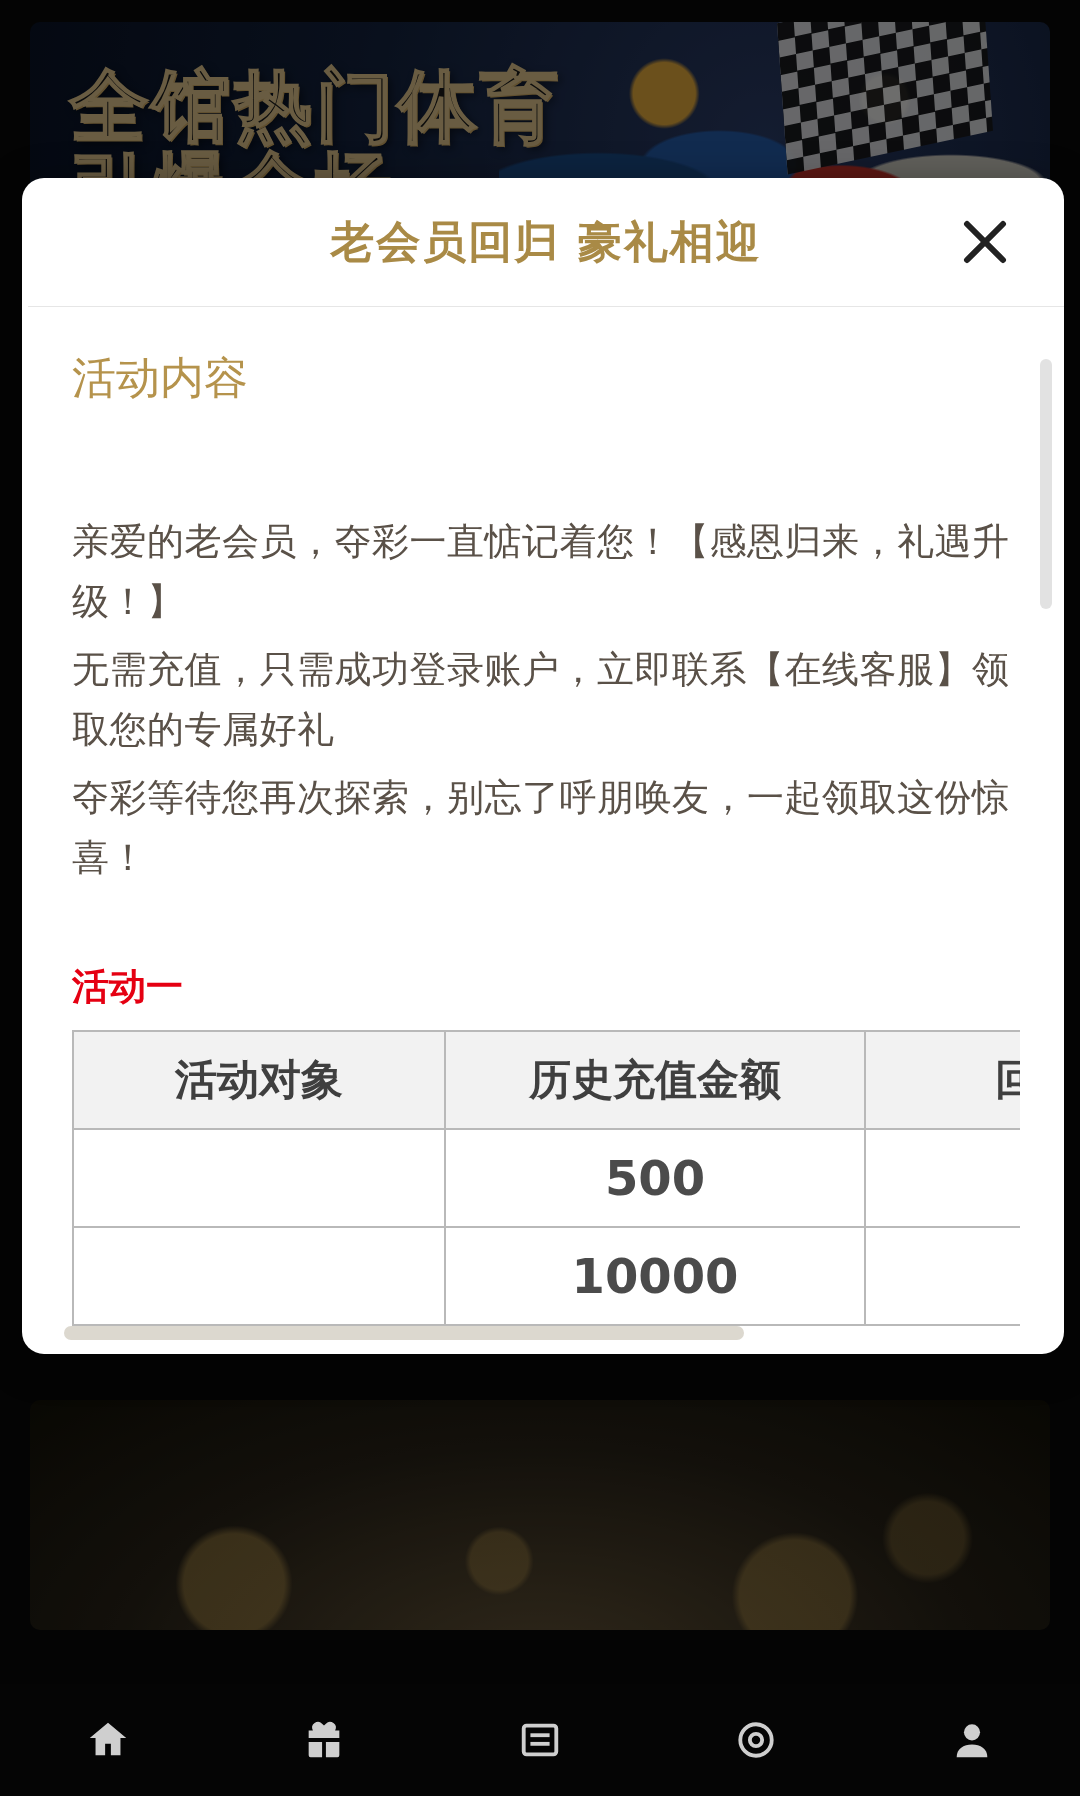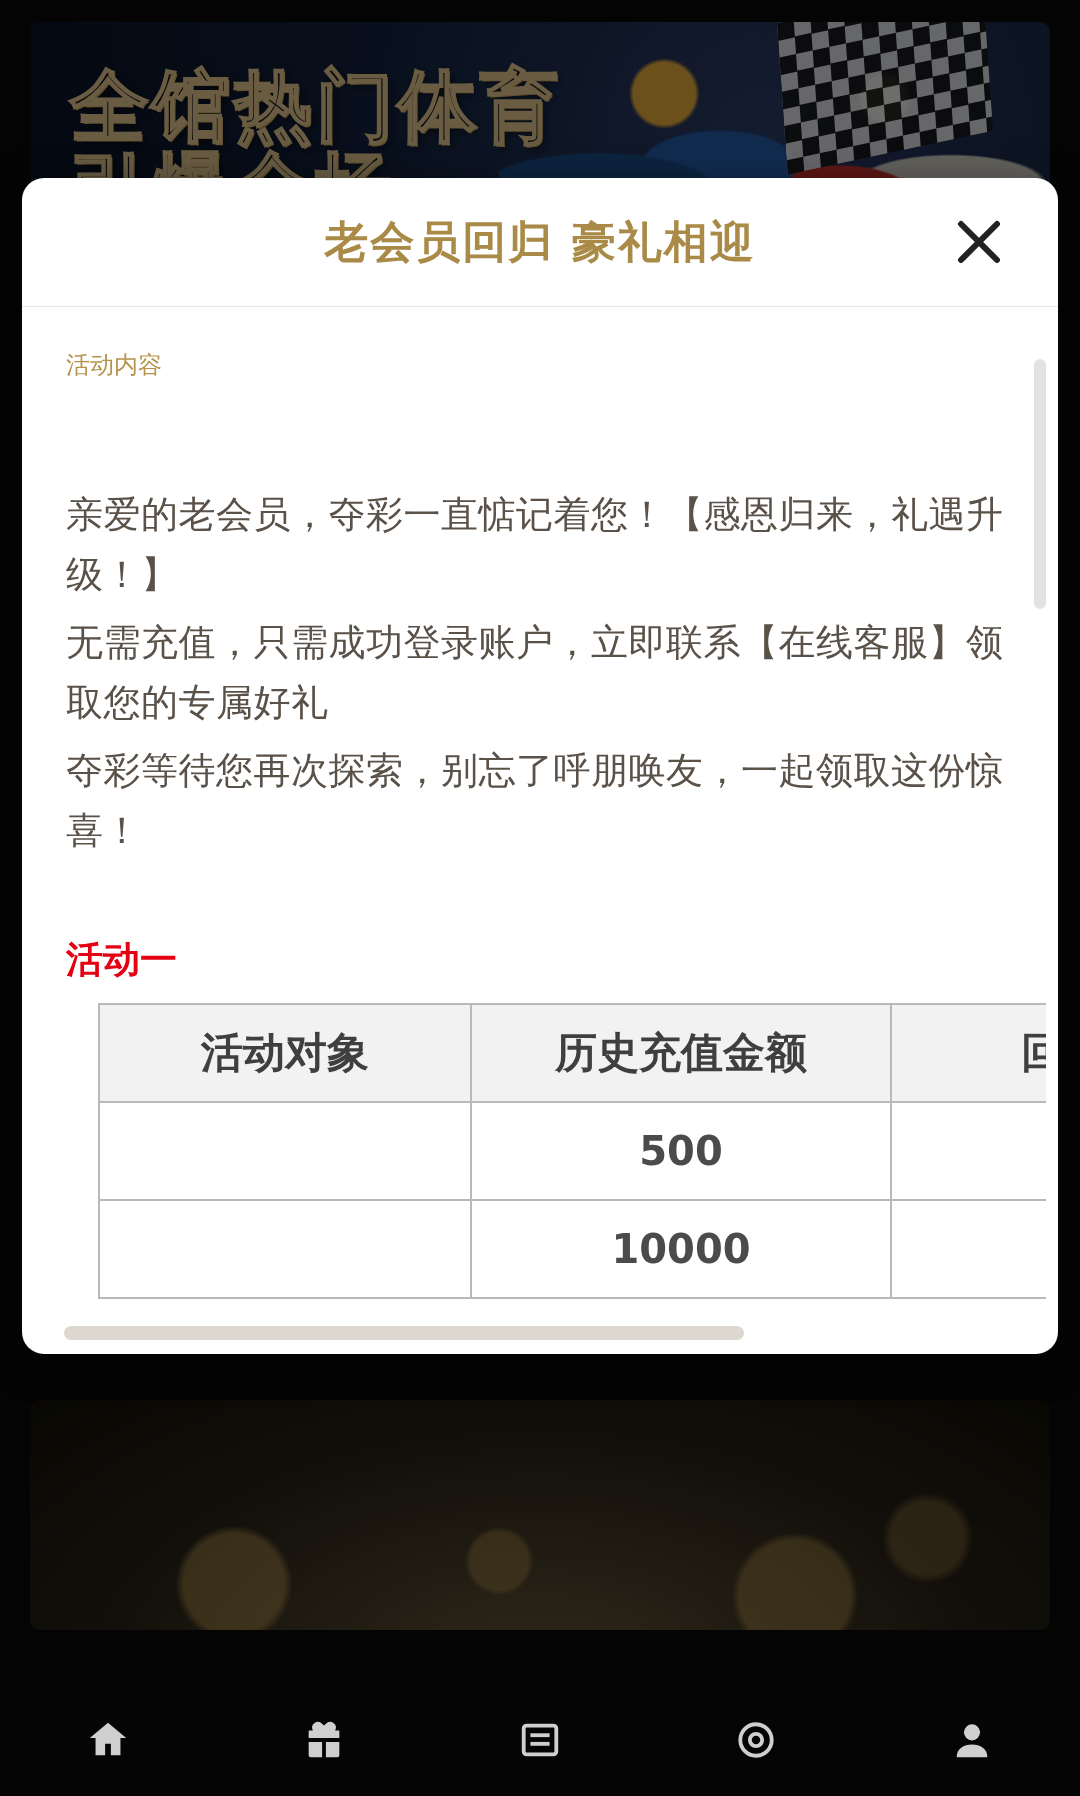--- a/index.html
+++ b/index.html
@@ -103,20 +103,21 @@
     left: 22px;
     top: 178px;
     width: 1036px;
     height: 1176px;
     background: #ffffff;
     border-radius: 22px;
     overflow: hidden;
     display: flex;
     flex-direction: column;
     box-shadow: 0 8px 40px rgba(0,0,0,.4);
+    padding-left: 6px;
   }
   .modal-header {
     position: relative;
     height: 128px;
     flex: 0 0 128px;
     border-bottom: 1px solid #e6e6e6;
     display: flex;
     align-items: center;
     justify-content: center;
   }
@@ -140,21 +141,21 @@
   }
   .close-btn svg { display:block; }
 
   .modal-body {
     position: relative;
     flex: 1 1 auto;
     overflow: hidden;
     padding: 0 44px 0 44px;
   }
   .section-label {
-    font-size: 24px;
+    font-size: 44px;
     color: #b5934c;
     margin-top: 42px;
     margin-bottom: 0;
   }
   .intro {
     margin-top: 104px;
   }
   .intro p {
     margin: 0 0 8px 0;
     font-size: 37px;
@@ -167,33 +168,32 @@
     margin-bottom: 18px;
     font-size: 37px;
     font-weight: 700;
     color: #e50012;
   }
 
   .table-scroll {
     position: relative;
     overflow: hidden;
     width: 100%;
-    margin-left: 32px;
   }
   table.act-table {
     border-collapse: collapse;
     width: 1220px;
     table-layout: fixed;
   }
   table.act-table th,
   table.act-table td {
     border: 2px solid #b9b9b9;
     height: 96px;
     text-align: center;
-    font-size: 40px;
+    font-size: 48px;
     font-weight: 700;
     color: #4b4b4b;
     padding: 0 10px;
   }
   table.act-table th {
     background: #f2f2f2;
     font-size: 42px;
     color: #3f3f3f;
   }
   table.act-table col.c1 { width: 372px; }

